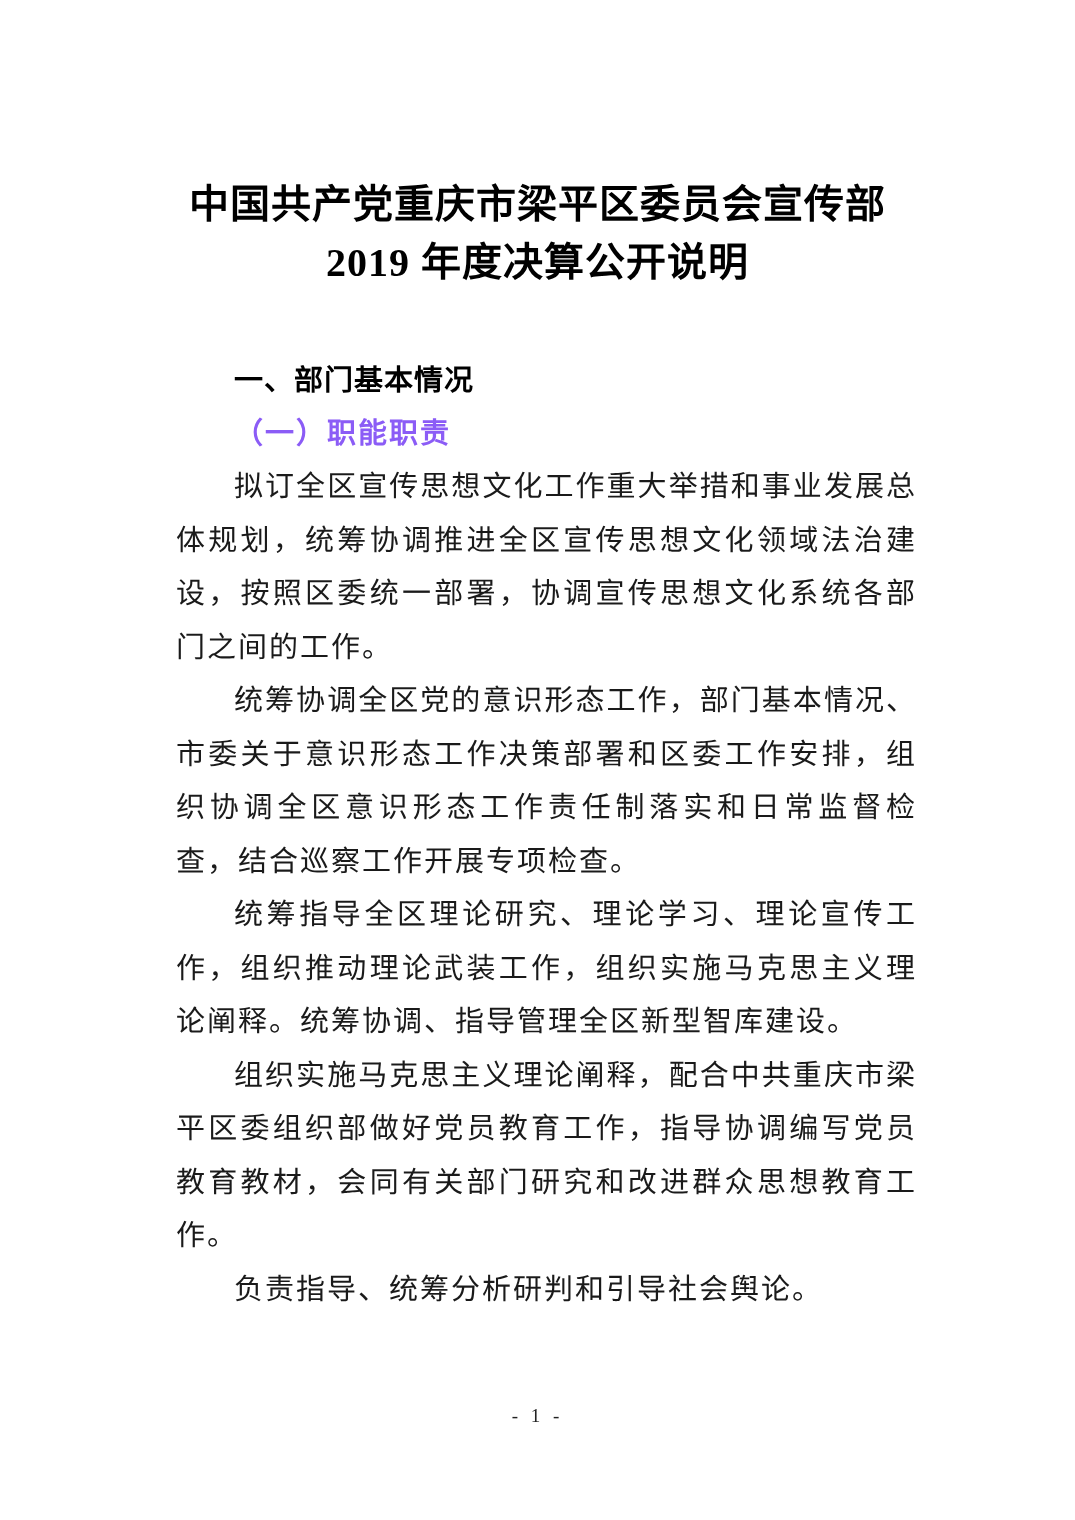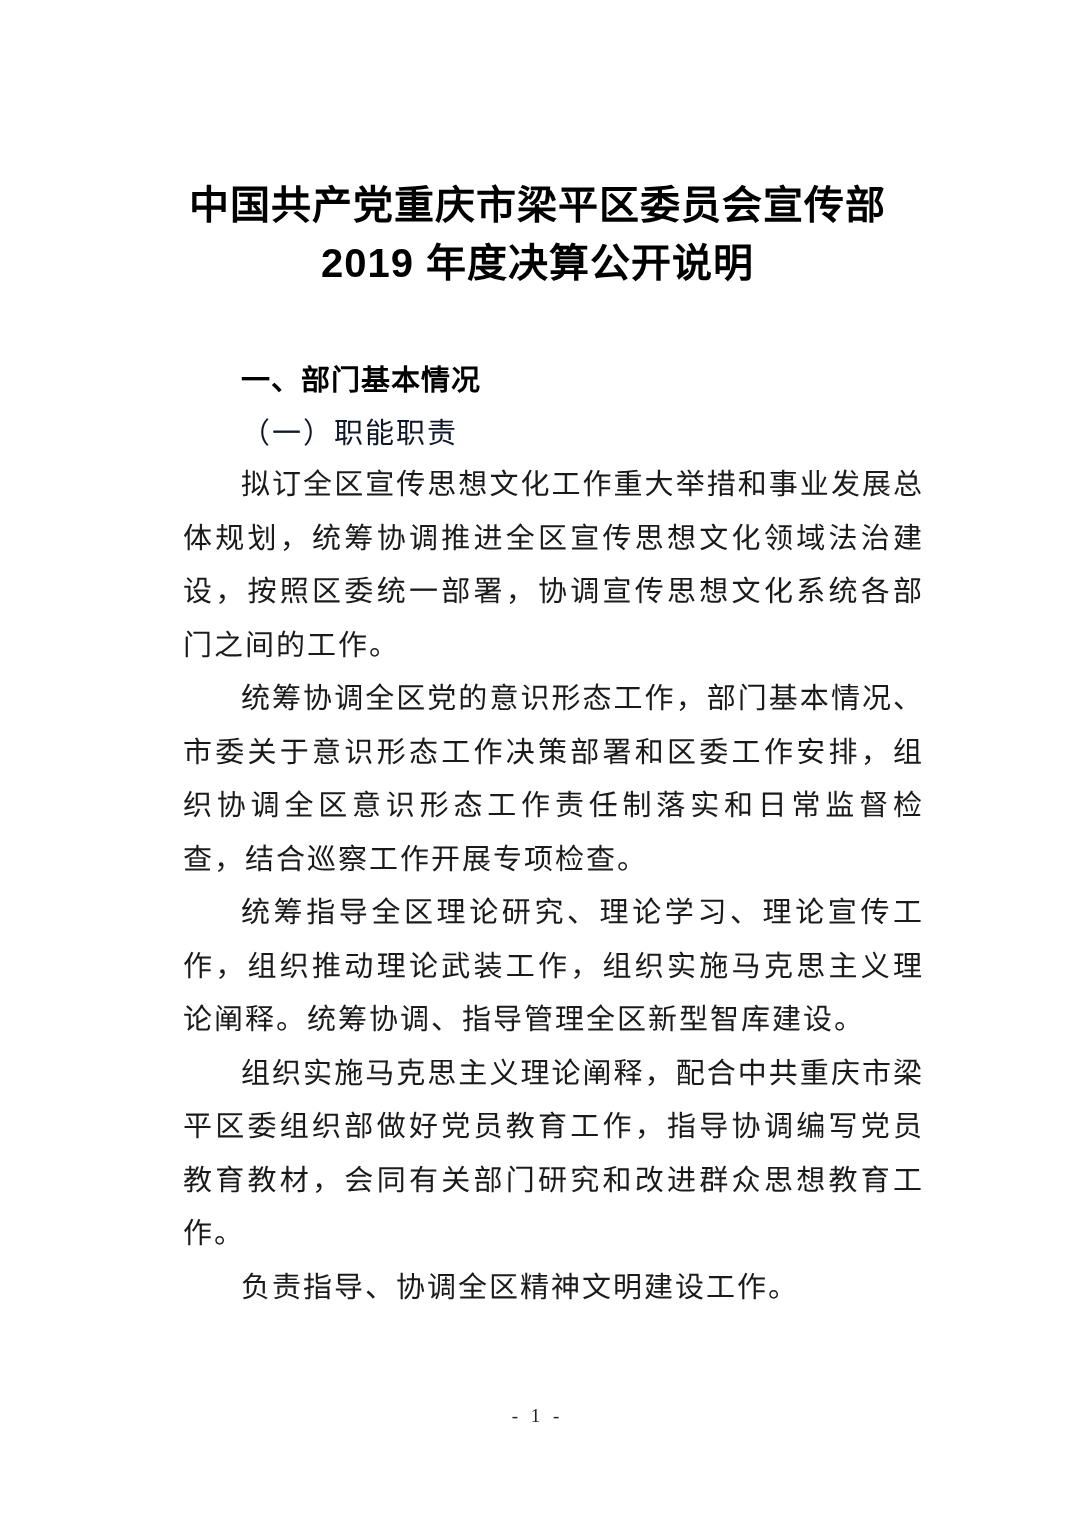--- a/index.html
+++ b/index.html
@@ -13,53 +13,53 @@
     overflow: hidden;
     font-family: "Liberation Serif", "DejaVu Serif", serif;
     color: #111111;
   }
   .doc-title {
     position: absolute;
     top: 176px;
     left: 0;
     right: 0;
     text-align: center;
-    font-family: Liberation Sans, sans-serif;
+    font-family: Liberation Serif, serif;
     font-weight: 700;
     font-size: 40px;
     line-height: 58px;
     color: #000000;
     letter-spacing: 1px;
   }
   .content {
     position: absolute;
     top: 354px;
-    left: 183px;
+    left: 176px;
     width: 741px;
   }
   .section-heading {
     font-family: "Liberation Sans", "DejaVu Sans", sans-serif;
     font-weight: 700;
     font-size: 29px;
     line-height: 53px;
     text-indent: 2em;
     color: #000000;
     letter-spacing: 1px;
   }
   .sub-heading {
     font-family: "Liberation Serif", "DejaVu Serif", serif;
-    font-weight: 400;
+    font-weight: 700;
     font-size: 29px;
     line-height: 53px;
     text-indent: 2em;
-    color: #0f172a;
+    color: #8b5cf6;
     letter-spacing: 2px;
   }
   .body-paragraph {
-    font-family: Liberation Mono, monospace;
+    font-family: Liberation Serif, serif;
     font-weight: 400;
     font-size: 29px;
     line-height: 53.5px;
     text-indent: 2em;
     text-align: justify;
     text-justify: inter-character;
     color: #1a1a1a;
     letter-spacing: 2px;
   }
   .page-number {
@@ -85,18 +85,18 @@
     <div>2019 年度决算公开说明</div>
   </div>
 
   <div class="content">
     <div class="section-heading">一、部门基本情况</div>
     <div class="sub-heading">（一）职能职责</div>
     <p class="body-paragraph">拟订全区宣传思想文化工作重大举措和事业发展总体规划，统筹协调推进全区宣传思想文化领域法治建设，按照区委统一部署，协调宣传思想文化系统各部门之间的工作。</p>
     <p class="body-paragraph">统筹协调全区党的意识形态工作，部门基本情况、市委关于意识形态工作决策部署和区委工作安排，组织协调全区意识形态工作责任制落实和日常监督检查，结合巡察工作开展专项检查。</p>
     <p class="body-paragraph">统筹指导全区理论研究、理论学习、理论宣传工作，组织推动理论武装工作，组织实施马克思主义理论阐释。统筹协调、指导管理全区新型智库建设。</p>
     <p class="body-paragraph">组织实施马克思主义理论阐释，配合中共重庆市梁平区委组织部做好党员教育工作，指导协调编写党员教育教材，会同有关部门研究和改进群众思想教育工作。</p>
-    <p class="body-paragraph">负责指导、协调全区精神文明建设工作。</p>
+    <p class="body-paragraph">负责指导、统筹分析研判和引导社会舆论。</p>
   </div>
 
   <div class="page-number">- 1 -</div>
 
 </div>
 
 </body></html>

